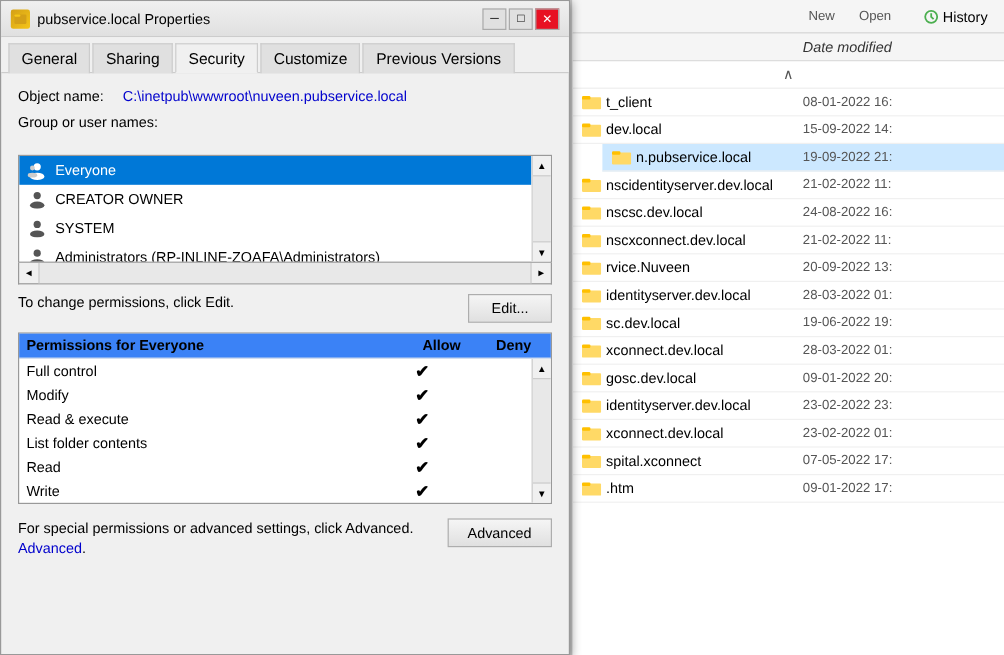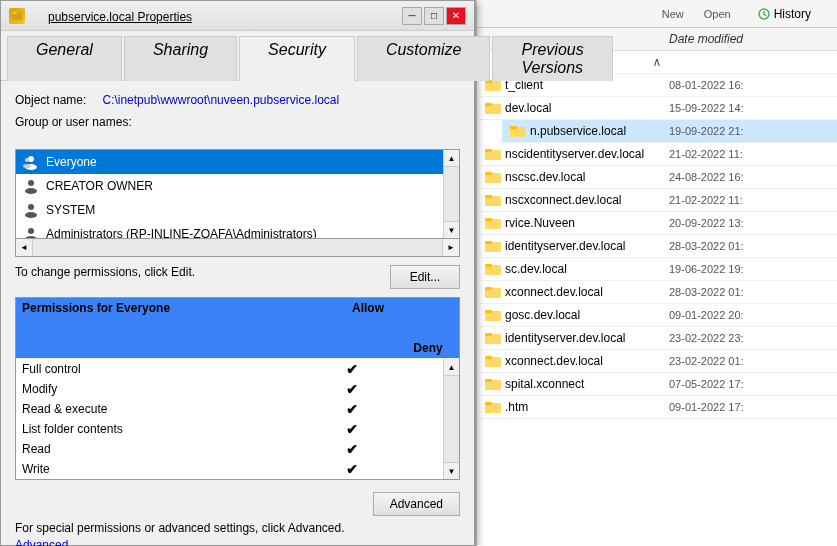--- a/index.html
+++ b/index.html
@@ -22,23 +22,22 @@
       border-bottom: 1px solid #ccc;
       padding: 6px 8px;
       display: flex;
       align-items: center;
       justify-content: space-between;
       height: 30px;
     }
 
     .title-bar-left {
       display: flex;
-      align-items: flex-end;
-      gap: 23px;
-      text-decoration: underline;
+      align-items: center;
+      gap: 6px;
     }
 
     .title-bar-icon {
       width: 16px;
       height: 16px;
       background: linear-gradient(135deg, #d4a017, #f5c518);
       border-radius: 2px;
       display: flex;
       align-items: center;
       justify-content: center;
@@ -72,29 +71,28 @@
     
     .tabs {
       display: flex;
       background: #f0f0f0;
       border-bottom: 1px solid #ccc;
       padding: 4px 6px 0;
       gap: 2px;
     }
 
     .tab {
-      padding: 4px 28px;
+      padding: 4px 10px;
       border: 1px solid #ccc;
       background: #e0e0e0;
       cursor: pointer;
-      font-size: 16px;
+      font-size: 13px;
       border-bottom: none;
       position: relative;
       bottom: -1px;
-      font-style: italic;
     }
 
     .tab.active {
       background: #f0f0f0;
       border-bottom: 1px solid #f0f0f0;
       z-index: 1;
     }
 
     
     .dialog-content {
@@ -230,21 +228,21 @@
     .permissions-header {
       display: flex;
       padding: 3px 6px;
       font-weight: bold;
       background: #3b82f6;
       border-bottom: 1px solid #eee;
     }
 
     .perm-label-col { flex: 1; }
     .perm-allow-col { width: 70px; text-align: center; }
-    .perm-deny-col { width: 50px; text-align: center; margin-top: 40px; }
+    .perm-deny-col { width: 50px; text-align: center; }
 
     .permissions-list {
       overflow: hidden;
       position: relative;
       display: flex;
     }
 
     .perm-rows { flex: 1; }
 
     .perm-row {
@@ -268,41 +266,40 @@
       align-items: flex-start;
       justify-content: space-between;
       margin-top: 4px;
     }
 
     .advanced-note {
       font-size: 12px;
       flex: 1;
       padding-right: 10px;
       line-height: 1.4;
-      margin-top: 28px;
     }
 
     .advanced-note a {
       color: #0000cc;
       text-decoration: none;
     }
 
     
     .explorer-panel {
       flex: 1;
       background: white;
       border-left: 2px solid #ccc;
       display: flex;
       flex-direction: column;
       overflow: hidden;
     }
 
     .explorer-toolbar {
       display: flex;
-      padding: 2px 20px;
+      padding: 2px 8px;
       border-bottom: 1px solid #ccc;
       background: #f5f5f5;
       align-items: center;
       height: 28px;
       gap: 20px;
     }
 
     .toolbar-group {
       display: flex;
       flex-direction: column;

